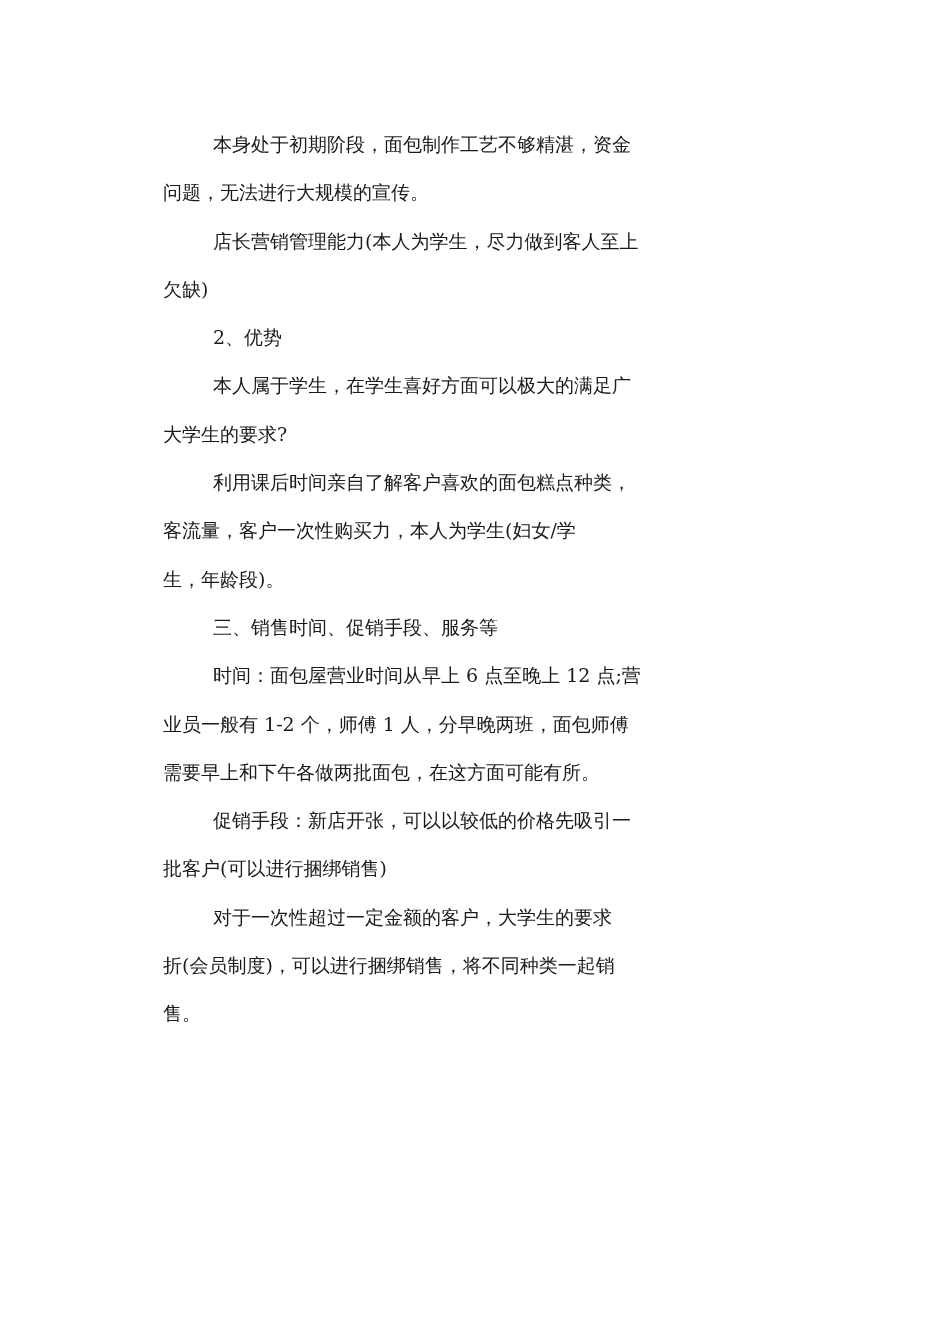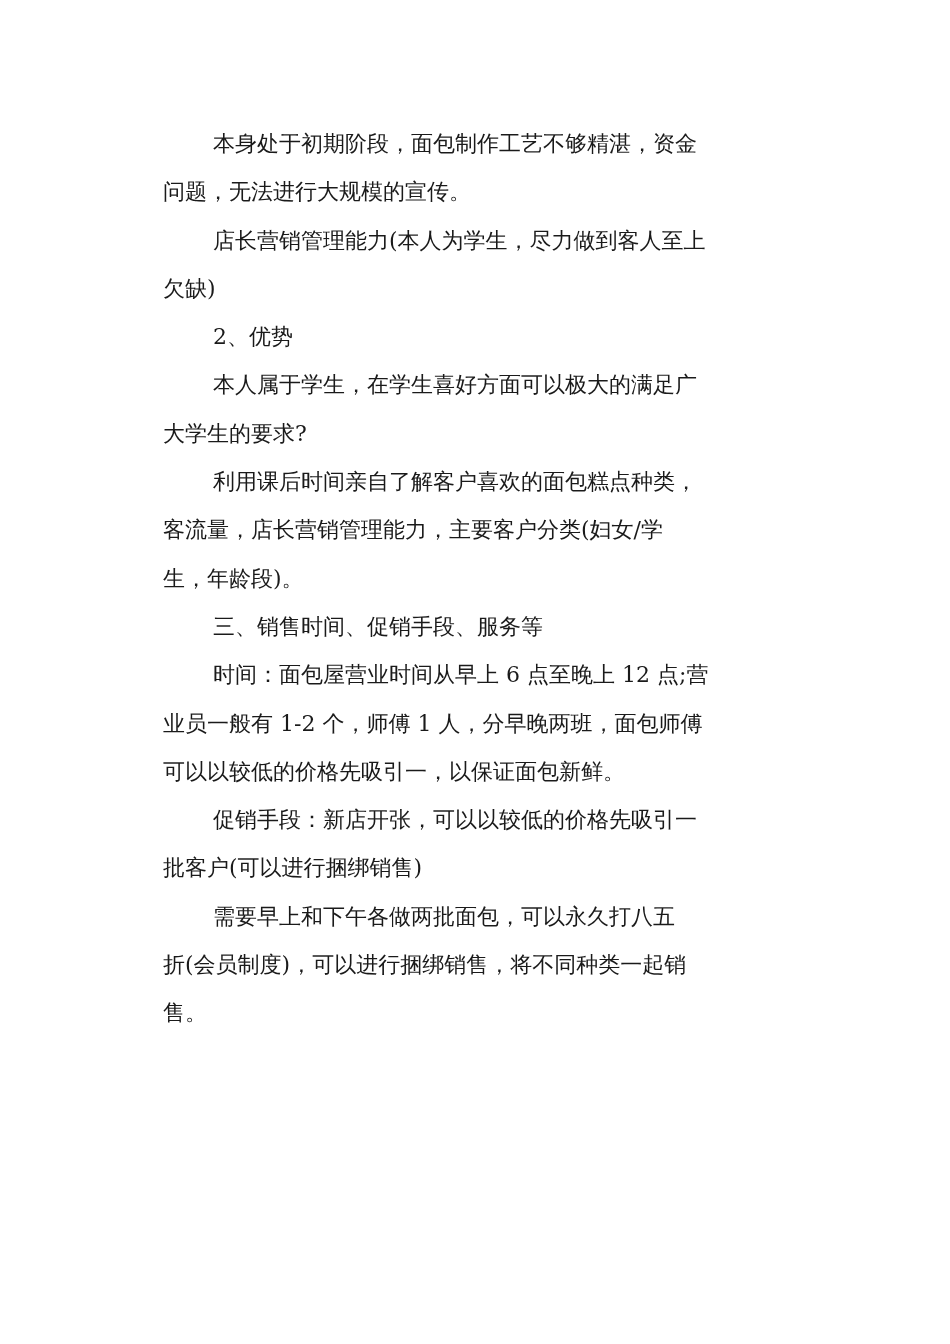--- a/index.html
+++ b/index.html
@@ -13,21 +13,21 @@
       position: relative;
       overflow: hidden;
     }
     .page {
       position: absolute;
       left: 163px;
       top: 120px;
       width: 624px;
       color: #1a1a1a;
       font-family: "DejaVu Serif", "Liberation Serif", serif;
-      font-size: 22px;
+      font-size: 19px;
       line-height: 48.3px;
     }
     .para {
       margin: 0;
       text-indent: 50px;
       text-align: justify;
       word-break: break-all;
     }
     .line {
       display: block;
@@ -54,39 +54,39 @@
   </p>
 
   <p class="para">
     <span class="line">本人属于学生，在学生喜好方面可以极大的满足广</span>
       <span class="line" style="margin-left:-50px">大学生的要求?</span>
   </p>
 
 
   <p class="para">
     <span class="line">利用课后时间亲自了解客户喜欢的面包糕点种类，</span>
-      <span class="line" style="margin-left:-50px">客流量，店长营销管理能力，主要客户分类(妇女/学</span>
+      <span class="line" style="margin-left:-50px">客流量，客户一次性购买力，本人为学生(妇女/学</span>
       <span class="line" style="margin-left:-50px">生，年龄段)。</span>
   </p>
 
   <p class="para">
     <span class="line">三、销售时间、促销手段、服务等</span>
   </p>
 
   <p class="para">
     <span class="line">时间：面包屋营业时间从早上 6 点至晚上 12 点;营</span>
       <span class="line" style="margin-left:-50px">业员一般有 1-2 个，师傅 1 人，分早晚两班，面包师傅</span>
-      <span class="line" style="margin-left:-50px">可以以较低的价格先吸引一，以保证面包新鲜。</span>
+      <span class="line" style="margin-left:-50px">需要早上和下午各做两批面包，在这方面可能有所。</span>
   </p>
 
   <p class="para">
     <span class="line">促销手段：新店开张，可以以较低的价格先吸引一</span>
       <span class="line" style="margin-left:-50px">批客户(可以进行捆绑销售)</span>
   </p>
 
   <p class="para">
-    <span class="line">需要早上和下午各做两批面包，可以永久打八五</span>
+    <span class="line">对于一次性超过一定金额的客户，大学生的要求</span>
       <span class="line" style="margin-left:-50px">折(会员制度)，可以进行捆绑销售，将不同种类一起销</span>
       <span class="line" style="margin-left:-50px">售。</span>
   </p>
 
 
 </div>
 
 </body></html>

